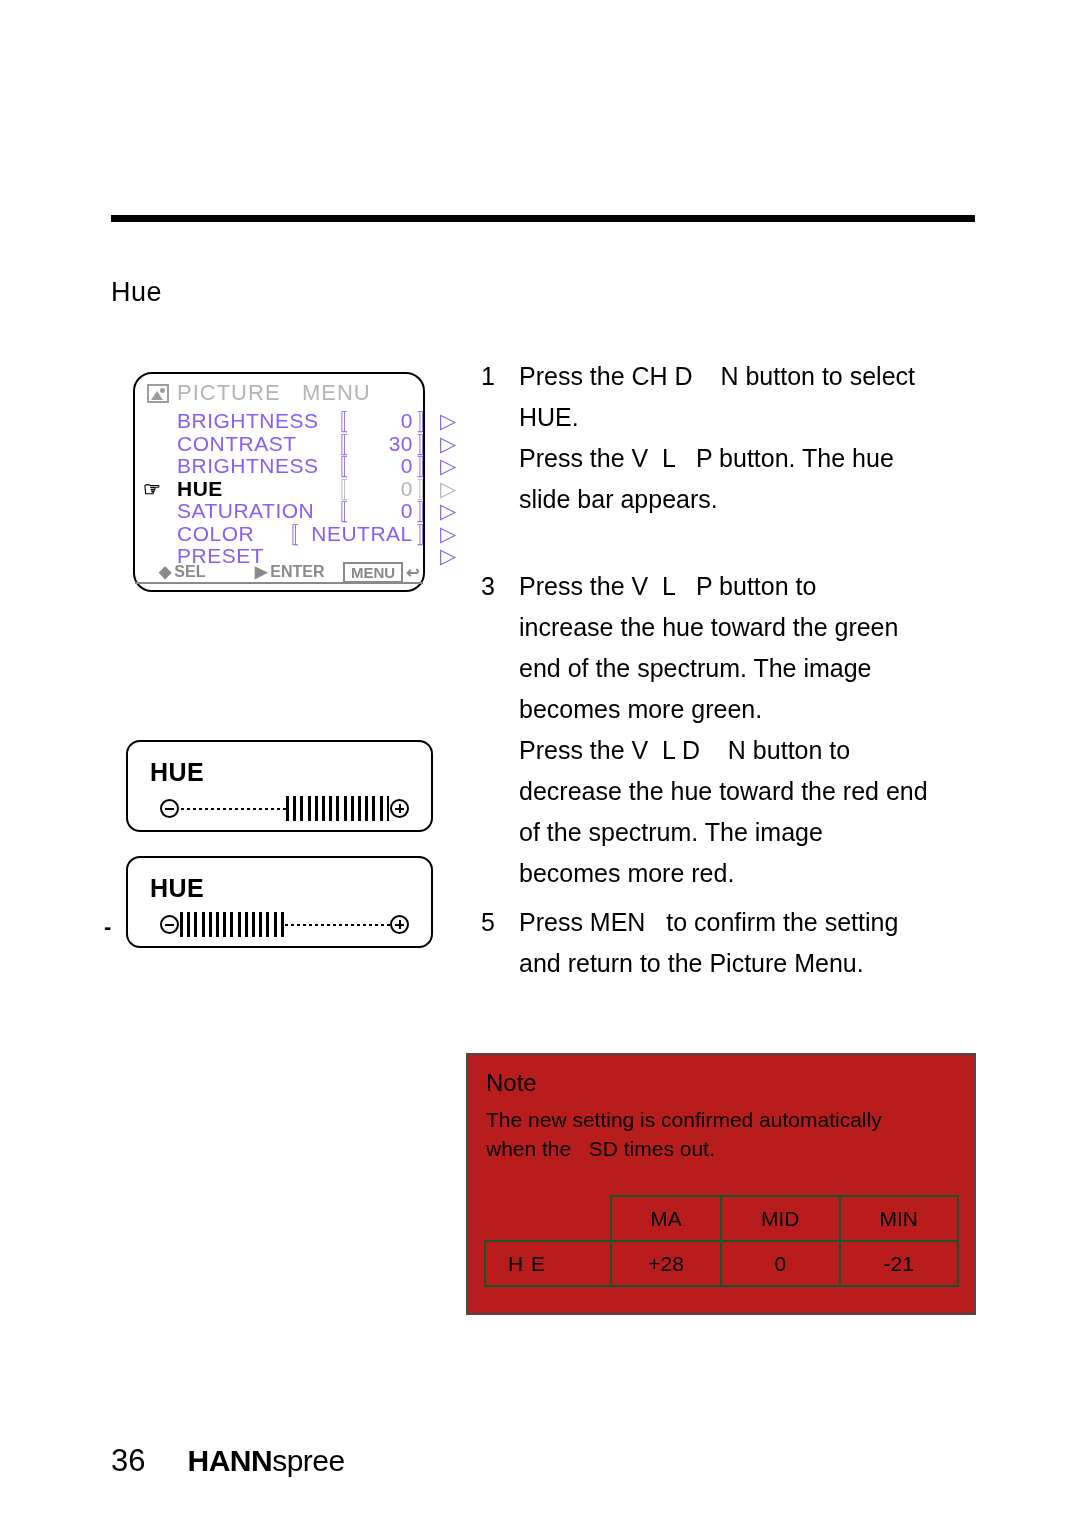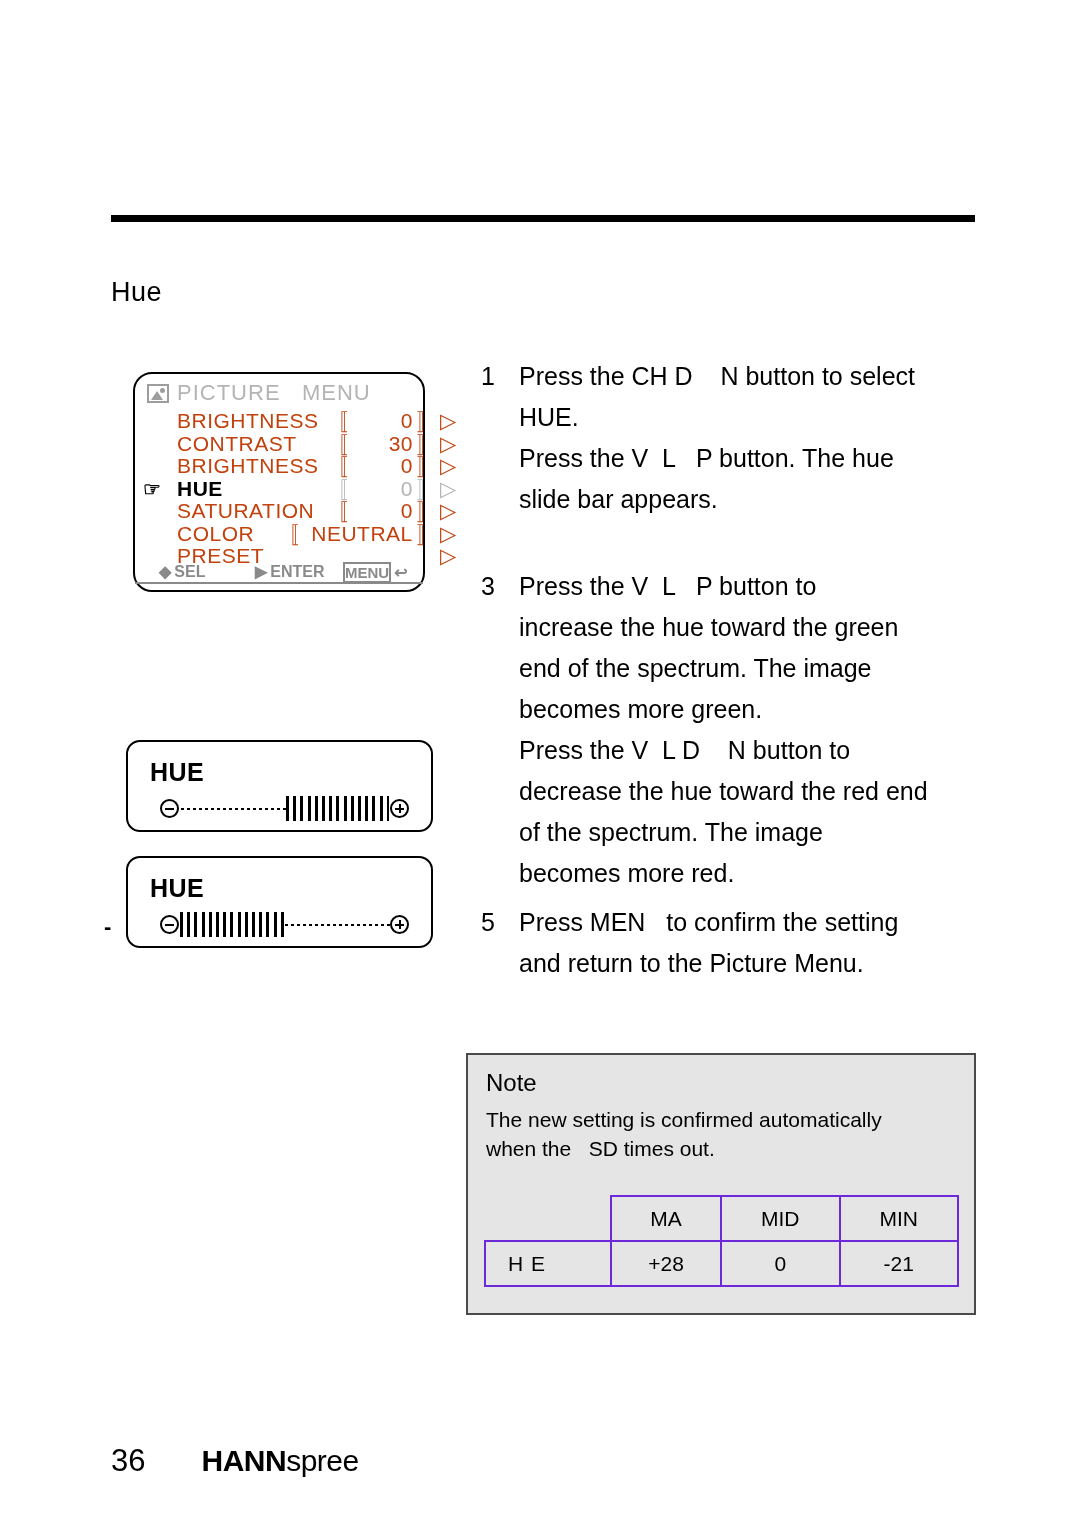--- a/index.html
+++ b/index.html
@@ -67,21 +67,21 @@
     white-space: pre;
   }
 
   .osd-rows {
     position: absolute; left: 0; top: 36px; right: 0;
   }
   .osd-row {
     display: flex; align-items: center;
     height: 22.5px;
     font-size: 21px;
-    color: #c2410c;
+    color: #8b5cf6;
     letter-spacing: 0.5px;
     position: relative;
   }
   .osd-row .cursor {
     position: absolute; left: 8px; top: 1px;
     width: 26px; height: 20px;
     font-size: 20px; line-height: 20px;
     color: #000;
   }
   .osd-row .lbl {
@@ -108,21 +108,21 @@
     font-size: 16px; font-weight: bold; color: #8a8a8a;
     letter-spacing: 0px;
     white-space: nowrap;
     display: flex; align-items: center; gap: 3px;
   }
   .f-sel   { left: 24px; top: 0; }
   .f-enter { left: 120px; top: 0; }
   .f-menu  { left: 208px; top: 0; }
   .menu-chip {
     border: 2px solid #8a8a8a;
-    padding: 0 0;
+    padding: 0 6px;
     font-size: 15px; font-weight: bold;
     line-height: 17px;
   }
 
   
   .huebox {
     position: absolute;
     left: 126px; width: 307px; height: 92px;
     border: 2.5px solid #000;
     border-radius: 14px;
@@ -179,60 +179,60 @@
     white-space: pre-wrap;
   }
   #step1 { top: 0; }
   .gap-a { height: 46px; }
   .gap-b { height: 8px; }
 
   
   .note {
     position: absolute;
     left: 466px; top: 1053px; width: 510px; height: 262px;
-    background: #e5e5e5;
+    background: #b91c1c;
     border: 2px solid #4a4a4a;
   }
   .note-title {
     position: absolute; left: 18px; top: 14px;
     font-size: 24px;
   }
   .note-text {
     position: absolute; left: 18px; top: 50px; width: 470px;
     font-size: 21px; line-height: 29px;
     white-space: pre-wrap;
   }
   .note-table {
     position: absolute; left: 16px; top: 140px;
     border-collapse: collapse;
     width: 475px;
   }
   .note-table td, .note-table th {
-    border: 2px solid #6d28d9;
+    border: 2px solid #14532d;
     font-weight: normal;
     font-size: 21px;
     text-align: center;
     height: 45px;
     padding: 0;
   }
   .note-table td.rowhdr {
     text-align: left;
     padding-left: 22px;
     letter-spacing: 1px;
     width: 126px;
   }
   .note-table th.blank, .note-table td.blank {
     border: none;
     width: 126px;
   }
 
   
   .footer {
     position: absolute; left: 111px; top: 1443px;
-    display: flex; align-items: baseline; gap: 14px;
+    display: flex; align-items: baseline; 
   }
   .pagenum { font-size: 31px; }
   .brand { font-size: 30px; letter-spacing: -0.5px; margin-left: 42px; }
   .brand b { font-weight: bold; }
   .brand span { font-weight: normal; }
 </style>
 </head>
 <body>
 
 <div class="top-rule"></div>

